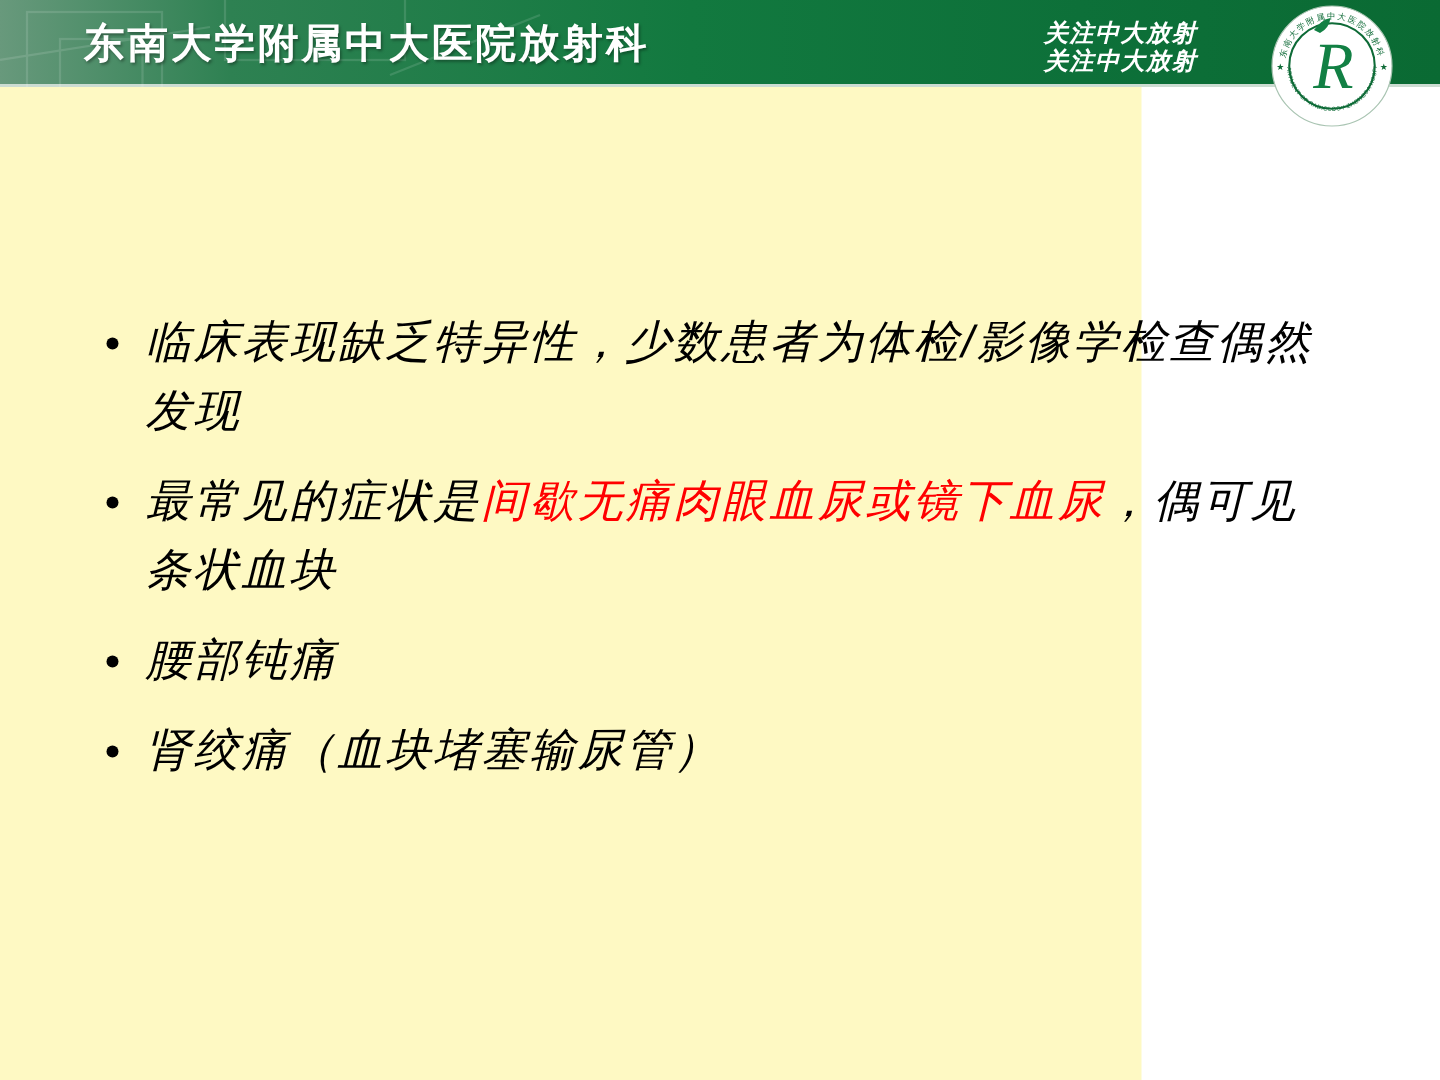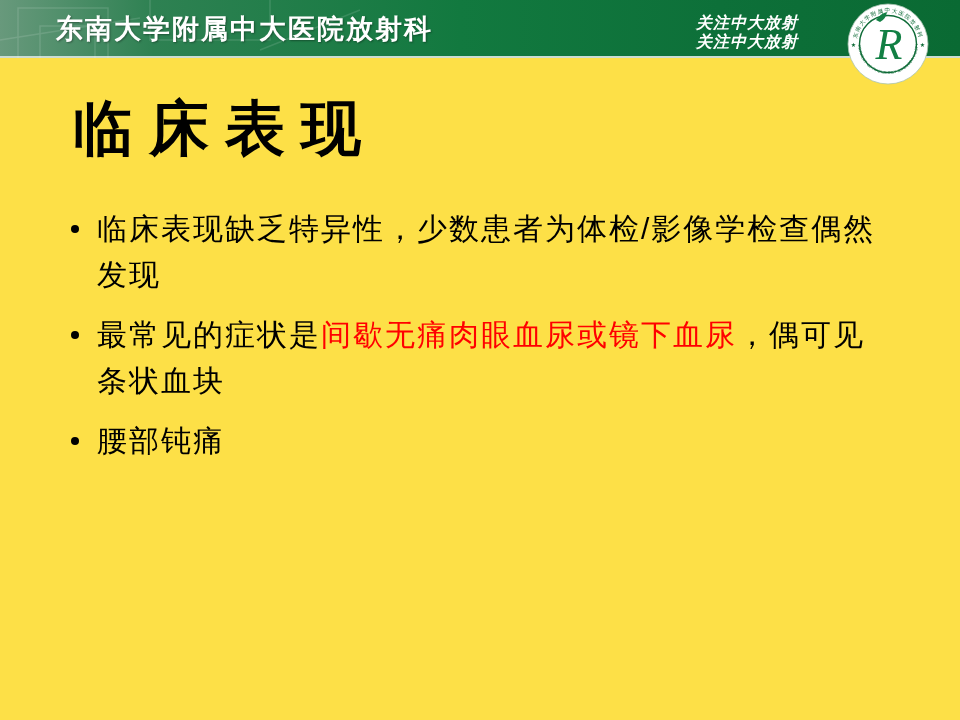--- a/index.html
+++ b/index.html
@@ -7,21 +7,21 @@
     --grad-mid:#12793f;
     --grad-right:#0a6a33;
     --emphasis-color:#ff0000;
     --text-color:#000000;
     --logo-green:#0e6b37;
   }
   *{margin:0;padding:0;box-sizing:border-box;}
   html,body{width:960px;height:720px;overflow:hidden;background:#fff;}
   body{font-family:"Liberation Sans","DejaVu Sans",sans-serif;}
 
-  .slide{position:relative;width:960px;height:720px;background:#fde047;}
+  .slide{position:relative;width:761px;height:720px;background:#fef9c3;}
 
   
   .header{
     position:absolute;top:0;left:0;width:960px;height:58px;
     background:linear-gradient(90deg,var(--grad-left) 0%,#2e8152 16%,var(--grad-mid) 48%,#0d7039 75%,var(--grad-right) 100%);
     border-bottom:2px solid #ccdcd2;
   }
   .header-watermark{position:absolute;left:0;top:0;width:420px;height:58px;opacity:.12;}
   .dept-title{
     position:absolute;left:56px;top:0;height:58px;line-height:58px;
@@ -39,21 +39,21 @@
 
   .logo{position:absolute;left:847px;top:3px;width:82px;height:82px;}
 
   
   .slide-title{
     position:absolute;left:73px;top:94px;
     font-size:60px;line-height:70px;font-weight:bold;
     letter-spacing:16px;color:var(--text-color);white-space:nowrap;
   }
   .bullet-list{
-    position:absolute;left:60px;top:206px;width:830px;list-style:none;
+    position:absolute;left:60px;top:206px;width:830px;list-style:none;font-style:italic;
   }
   .bullet-item{
     position:relative;padding-left:37px;margin-bottom:14px;
     font-size:30px;line-height:46px;letter-spacing:2px;color:var(--text-color);
   }
   .bullet-dot{
     position:absolute;left:11px;top:19px;width:8px;height:8px;
     border-radius:50%;background:var(--text-color);
   }
   .seg{color:var(--text-color);}
@@ -95,21 +95,21 @@
     </text>
     <text font-size="3.9" fill="#0e6b37" letter-spacing="0.3" font-family="Liberation Sans, DejaVu Sans, sans-serif">
       <textPath href="#arcBot" startOffset="50%" text-anchor="middle">DEPARTMENT OF RADIOLOGY ZHONGDA HOSPITAL</textPath>
     </text>
     <text x="6.5" y="43.5" font-size="6" fill="#0e6b37" text-anchor="middle">★</text>
     <text x="75.5" y="43.5" font-size="6" fill="#0e6b37" text-anchor="middle">★</text>
     <path d="M29 17 q5 -7 11 -8 q-1 7 -7 10 z" fill="#128044"></path>
     <text x="42" y="55.5" text-anchor="middle" font-size="44" font-style="italic" font-family="Liberation Serif, DejaVu Serif, serif" fill="#128044">R</text>
   </svg>
 
-  <h1 class="slide-title">临床表现</h1>
 
   <ul class="bullet-list">
       <li class="bullet-item"><span class="bullet-dot"></span><span class="bullet-text"><span class="seg">临床表现缺乏特异性，少数患者为体检/影像学检查偶然发现</span></span></li>
       <li class="bullet-item"><span class="bullet-dot"></span><span class="bullet-text"><span class="seg">最常见的症状是</span><span class="seg emphasis">间歇无痛肉眼血尿或镜下血尿</span><span class="seg">，偶可见条状血块</span></span></li>
       <li class="bullet-item"><span class="bullet-dot"></span><span class="bullet-text"><span class="seg">腰部钝痛</span></span></li>
+      <li class="bullet-item"><span class="bullet-dot"></span><span class="bullet-text"><span class="seg">肾绞痛（血块堵塞输尿管）</span></span></li>
     </ul>
 
 </div>
 
 </body></html>

